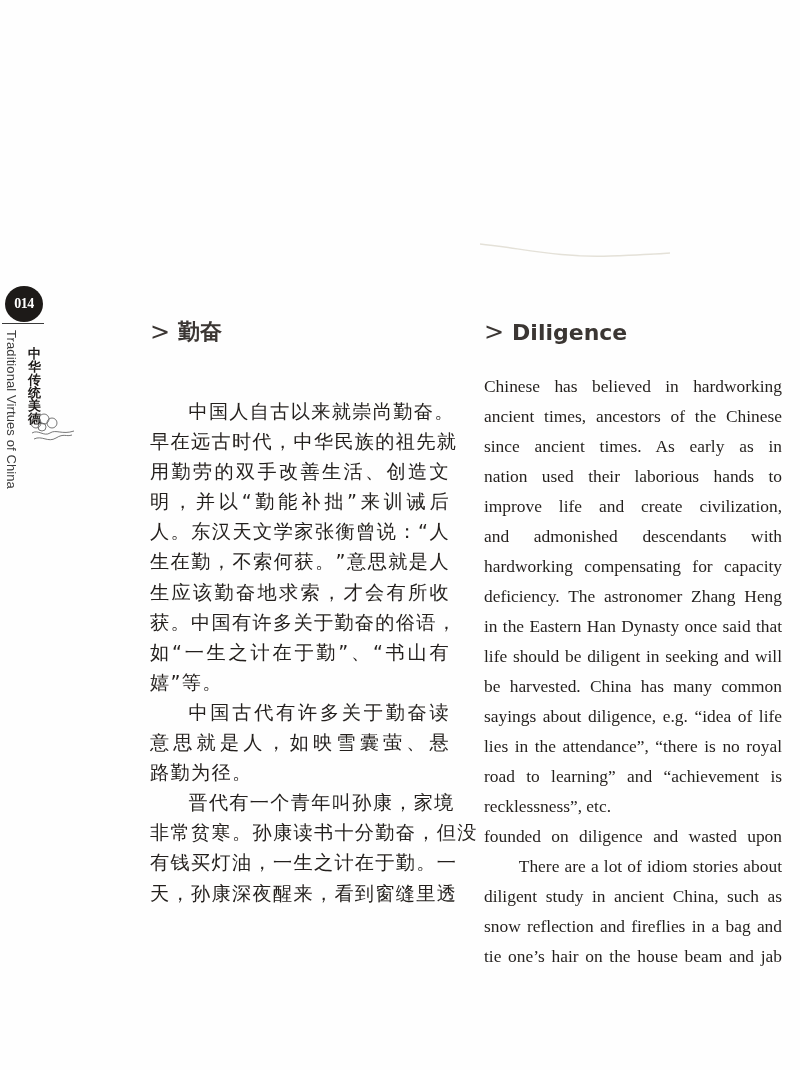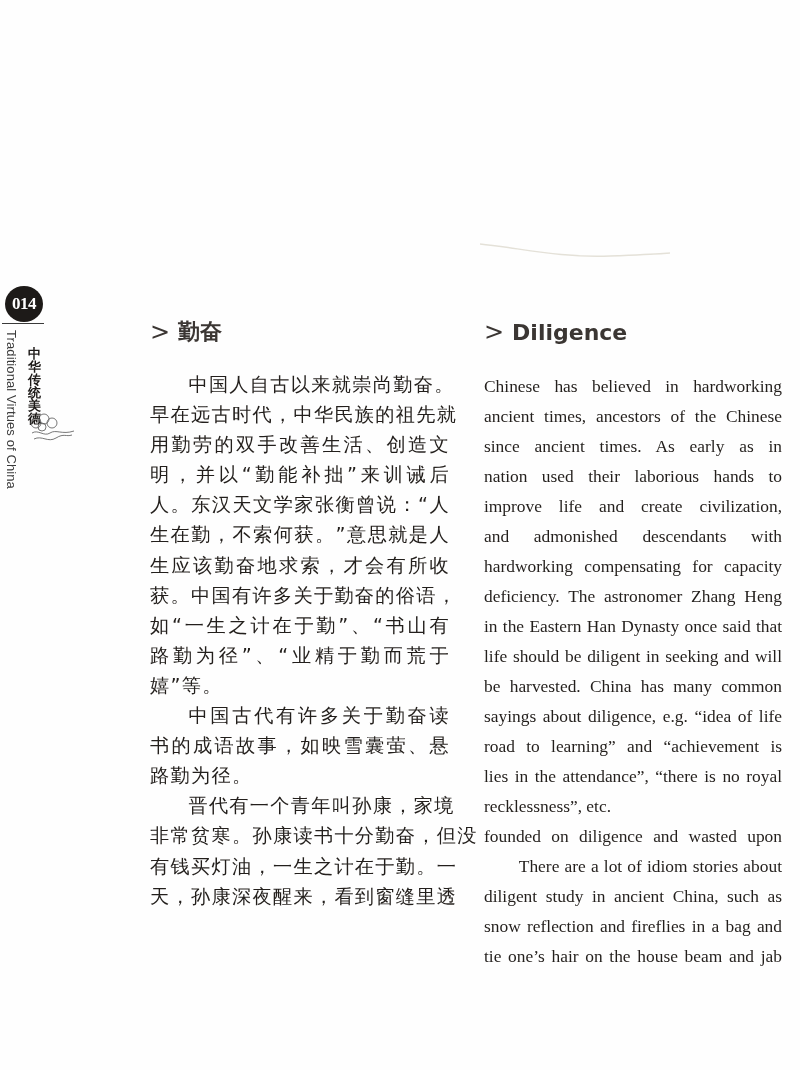--- a/index.html
+++ b/index.html
@@ -1,27 +1,27 @@
 <!DOCTYPE html>
 <html><head>
 <meta charset="utf-8">
 <style>
   html, body { margin:0; padding:0; }
   body { width:800px; height:1070px; background:#fefefe; position:relative; overflow:hidden; font-family:"DejaVu Serif", serif; color:#231f1c; }
   .swoosh { position:absolute; left:480px; top:238px; width:190px; height:24px; }
-  .page-badge { position:absolute; left:5px; top:286px; width:38px; height:36px; border-radius:50%; background:#1d1a18; color:#fff; font-family:"Liberation Serif", serif; font-weight:bold; font-size:17px; line-height:36px; text-align:center; letter-spacing:-0.5px; }
+  .page-badge { position:absolute; left:5px; top:286px; width:38px; height:36px; border-radius:50%; background:#1d1a18; color:#fff; font-family:"Liberation Serif", serif; font-weight:bold; font-size:14px; line-height:36px; text-align:center; letter-spacing:-0.5px; }
   .side-rule { position:absolute; left:2px; top:323px; width:42px; height:1px; background:#3a3a3a; }
   .side-cn { position:absolute; left:28px; top:330px; width:16px; font-family:"DejaVu Serif", serif; font-weight:bold; font-size:13px; line-height:13px; color:#1d1a18;margin-top:17px; }
   .side-en { position:absolute; left:4px; top:330px; writing-mode:vertical-rl; font-family:"Liberation Sans", sans-serif; font-size:13px; color:#3a3a3a; letter-spacing:0.1px; }
   .cloud { position:absolute; left:28px; top:413px; width:50px; height:32px; }
   .col-cn { position:absolute; left:150px; top:312px; width:300px; }
   .col-en { position:absolute; left:484px; top:312px; width:298px; }
   .heading { display:flex; align-items:center; height:40px; font-family:"DejaVu Sans", sans-serif; font-weight:bold; font-size:22px; color:#3b3633; }
   .heading .chev { font-weight:normal; font-size:24px; margin-right:8px; color:#3b3633; }
-  .body-cn { margin-top:18px; font-family:"DejaVu Sans", sans-serif; font-size:19.2px; line-height:30.1px; letter-spacing:1.3px; text-align:justify; color:#231f1c; }
+  .body-cn { margin-top:45px; font-family:"DejaVu Sans", sans-serif; font-size:19.2px; line-height:30.1px; letter-spacing:1.3px; text-align:justify; color:#231f1c; }
   .body-en { margin-top:19px; font-family:"Liberation Serif", serif; font-size:17.4px; line-height:30px; text-align:justify; color:#231f1c; }
   .line { display:block; text-align:justify; text-align-last:justify; white-space:nowrap; }
   .line.last { text-align-last:left; }
 </style>
 </head>
 <body>
 
 <svg class="swoosh" viewBox="0 0 190 24">
   <path d="M0 6 C40 10, 80 20, 130 18 S175 16, 190 15" fill="none" stroke="#e4e1d8" stroke-width="1.5"></path>
 </svg>
@@ -50,26 +50,25 @@
     <div>
       <span class="line" style="padding-left:2em">中国人自古以来就崇尚勤奋。</span>
       <span class="line">早在远古时代，中华民族的祖先就</span>
       <span class="line">用勤劳的双手改善生活、创造文</span>
       <span class="line">明，并以“勤能补拙”来训诫后</span>
       <span class="line">人。东汉天文学家张衡曾说：“人</span>
       <span class="line">生在勤，不索何获。”意思就是人</span>
       <span class="line">生应该勤奋地求索，才会有所收</span>
       <span class="line">获。中国有许多关于勤奋的俗语，</span>
       <span class="line">如“一生之计在于勤”、“书山有</span>
-      <span class="line">路勤为径”、“业精于勤而荒于</span>
       <span class="line last">嬉”等。</span>
     </div>
     <div>
       <span class="line" style="padding-left:2em">中国古代有许多关于勤奋读</span>
-      <span class="line">书的成语故事，如映雪囊萤、悬</span>
+      <span class="line">意思就是人，如映雪囊萤、悬</span>
       <span class="line last">路勤为径。</span>
     </div>
     <div>
       <span class="line" style="padding-left:2em">晋代有一个青年叫孙康，家境</span>
       <span class="line">非常贫寒。孙康读书十分勤奋，但没</span>
       <span class="line">有钱买灯油，一生之计在于勤。一</span>
       <span class="line">天，孙康深夜醒来，看到窗缝里透</span>
     </div>
   </div>
 </div>
@@ -86,22 +85,22 @@
       <span class="line">since ancient times. As early as in</span>
       <span class="line">nation used their laborious hands to</span>
       <span class="line">improve life and create civilization,</span>
       <span class="line">and admonished descendants with</span>
       <span class="line">hardworking compensating for capacity</span>
       <span class="line">deficiency. The astronomer Zhang Heng</span>
       <span class="line">in the Eastern Han Dynasty once said that</span>
       <span class="line">life should be diligent in seeking and will</span>
       <span class="line">be harvested. China has many common</span>
       <span class="line">sayings about diligence, e.g. “idea of life</span>
+      <span class="line">lies in the attendance”, “there is no royal</span>
       <span class="line">road to learning” and “achievement is</span>
-      <span class="line">lies in the attendance”, “there is no royal</span>
       <span class="line last">recklessness”, etc.</span>
       <span class="line">founded on diligence and wasted upon</span>
     </div>
     <div>
       <span class="line" style="padding-left:2em">There are a lot of idiom stories about</span>
       <span class="line">diligent study in ancient China, such as</span>
       <span class="line">snow reflection and fireflies in a bag and</span>
       <span class="line">tie one’s hair on the house beam and jab</span>
     </div>
   </div>

